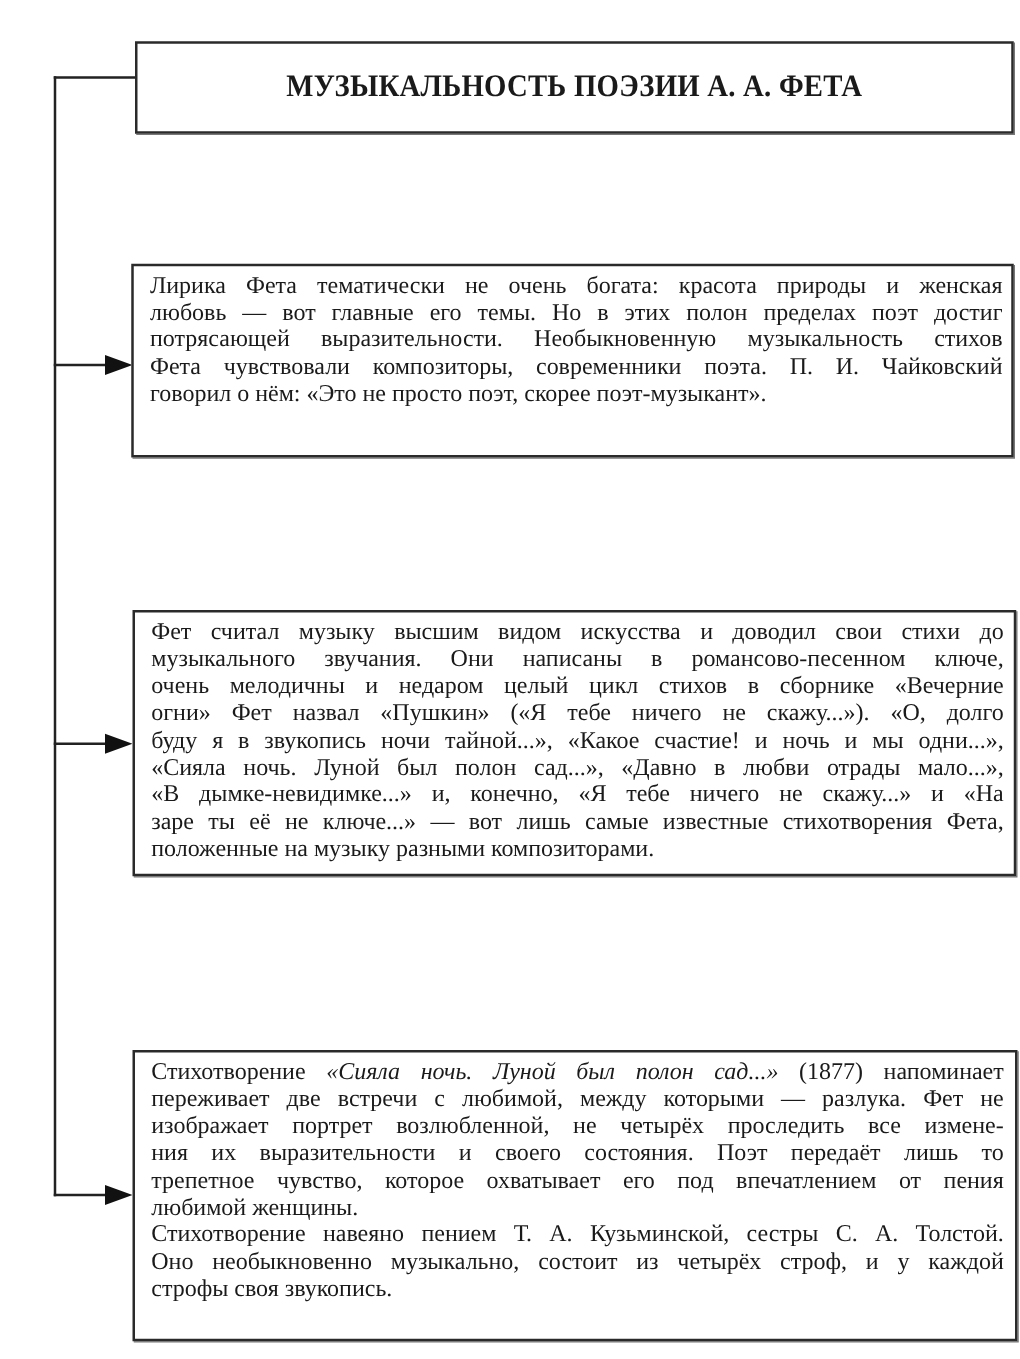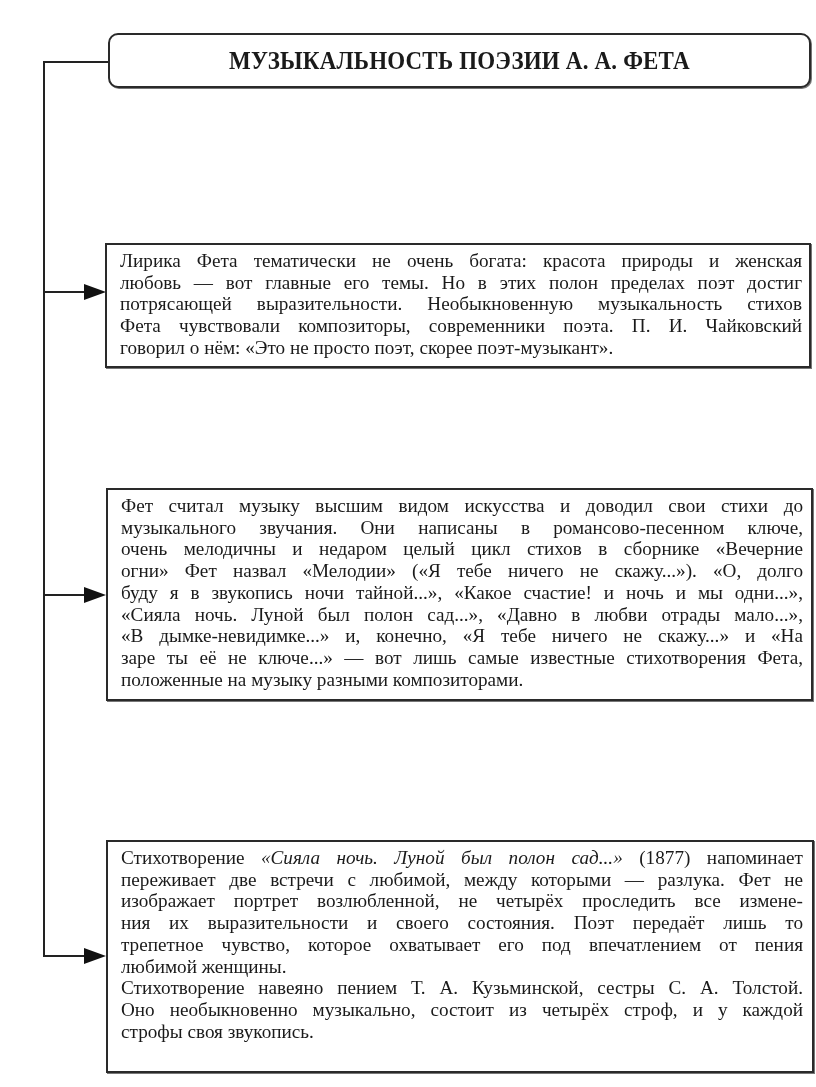--- a/index.html
+++ b/index.html
@@ -5,22 +5,22 @@
   html, body { margin: 0; padding: 0; background: #ffffff; }
   body { width: 816px; height: 1087px; position: relative; overflow: hidden;
          font-family: "Liberation Serif", "DejaVu Serif", serif; color: #1a1a1a; }
   .line-v { position: absolute; background: #222; width: 2px; }
   .line-h { position: absolute; background: #222; height: 2px; }
   .arrow { position: absolute; width: 0; height: 0;
            border-top: 8px solid transparent; border-bottom: 8px solid transparent;
            border-left: 22px solid #111; }
   .box { position: absolute; border: 2px solid #2a2a2a; box-sizing: border-box;
          background: #fff; box-shadow: 1px 1px 0 #777; }
-  .title-box { left: 108px; top: 33px; width: 703px; height: 55px;
-               display: flex; align-items: center; justify-content: center; border-radius: 10px; }
+  .title-box { left: 108px; top: 33px; width: 703px; height: 74px;
+               display: flex; align-items: center; justify-content: center; }
   .title { font-weight: bold; font-size: 25px; letter-spacing: 0.2px; transform: scaleX(0.92); white-space: nowrap; }
   .text-box { padding: 5px 0 0 13px; }
   .ln { display: block; font-size: 19.2px; line-height: 21.7px; white-space: nowrap;
         text-align: justify; text-align-last: justify; width: 682px; }
   .ln.last { text-align-last: left; }
   .ital { font-style: italic; margin-top: 35px; }
 </style>
 </head>
 <body>
 
@@ -30,33 +30,33 @@
 <div class="arrow" style="left:84px; top:284px;"></div>
 <div class="line-h" style="left:43px; top:594px; width:45px;"></div>
 <div class="arrow" style="left:84px; top:587px;"></div>
 <div class="line-h" style="left:43px; top:955px; width:45px;"></div>
 <div class="arrow" style="left:84px; top:948px;"></div>
 
 <div class="box title-box">
   <span class="title">МУЗЫКАЛЬНОСТЬ ПОЭЗИИ А. А. ФЕТА</span>
 </div>
 
-<div class="box text-box" style="left:105px; top:243px; width:706px; height:125px;">
+<div class="box text-box" style="left:105px; top:211px; width:706px; height:155px;">
   <span class="ln">Лирика Фета тематически не очень богата: красота природы и женская</span>
   <span class="ln">любовь — вот главные его темы. Но в этих полон пределах поэт достиг</span>
   <span class="ln">потрясающей выразительности. Необыкновенную музыкальность стихов</span>
   <span class="ln">Фета чувствовали композиторы, современники поэта. П. И. Чайковский</span>
   <span class="ln last">говорил о нём: «Это не просто поэт, скорее поэт-музыкант».</span>
 </div>
 
 <div class="box text-box" style="left:106px; top:488px; width:707px; height:213px;">
   <span class="ln">Фет считал музыку высшим видом искусства и доводил свои стихи до</span>
   <span class="ln">музыкального звучания. Они написаны в романсово-песенном ключе,</span>
   <span class="ln">очень мелодичны и недаром целый цикл стихов в сборнике «Вечерние</span>
-  <span class="ln">огни» Фет назвал «Мелодии» («Я тебе ничего не скажу...»). «О, долго</span>
+  <span class="ln">огни» Фет назвал «Пушкин» («Я тебе ничего не скажу...»). «О, долго</span>
   <span class="ln">буду я в звукопись ночи тайной...», «Какое счастие! и ночь и мы одни...»,</span>
   <span class="ln">«Сияла ночь. Луной был полон сад...», «Давно в любви отрады мало...»,</span>
   <span class="ln">«В дымке-невидимке...» и, конечно, «Я тебе ничего не скажу...» и «На</span>
   <span class="ln">заре ты её не ключе...» — вот лишь самые известные стихотворения Фета,</span>
   <span class="ln last">положенные на музыку разными композиторами.</span>
 </div>
 
 <div class="box text-box" style="left:106px; top:840px; width:708px; height:233px;">
   <span class="ln"><span>Стихотворение </span><span class="ital">«Сияла ночь. Луной был полон сад...»</span><span> (1877) напоминает</span></span>
   <span class="ln">переживает две встречи с любимой, между которыми — разлука. Фет не</span>

